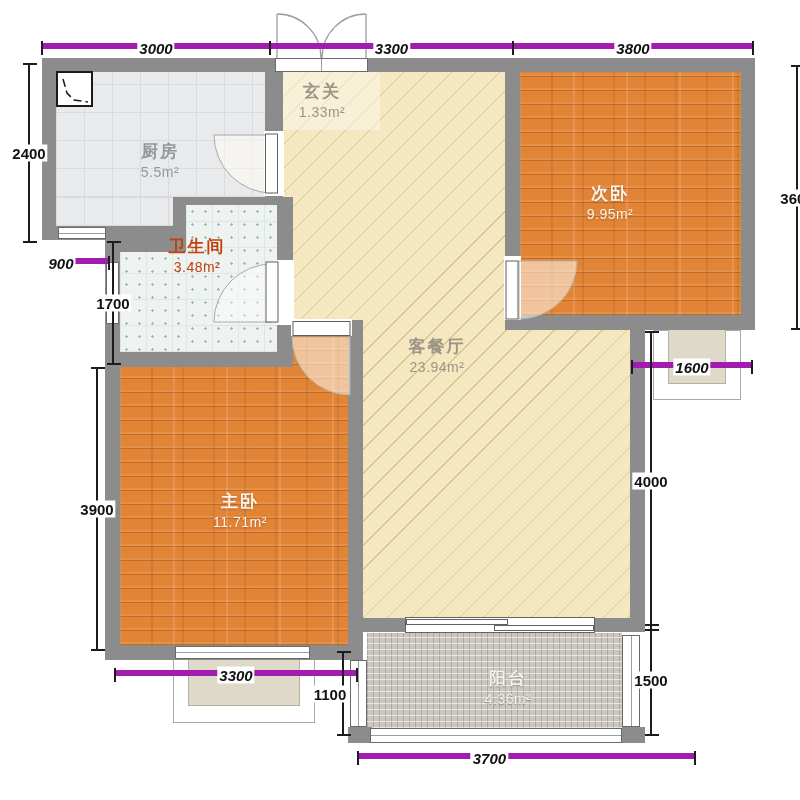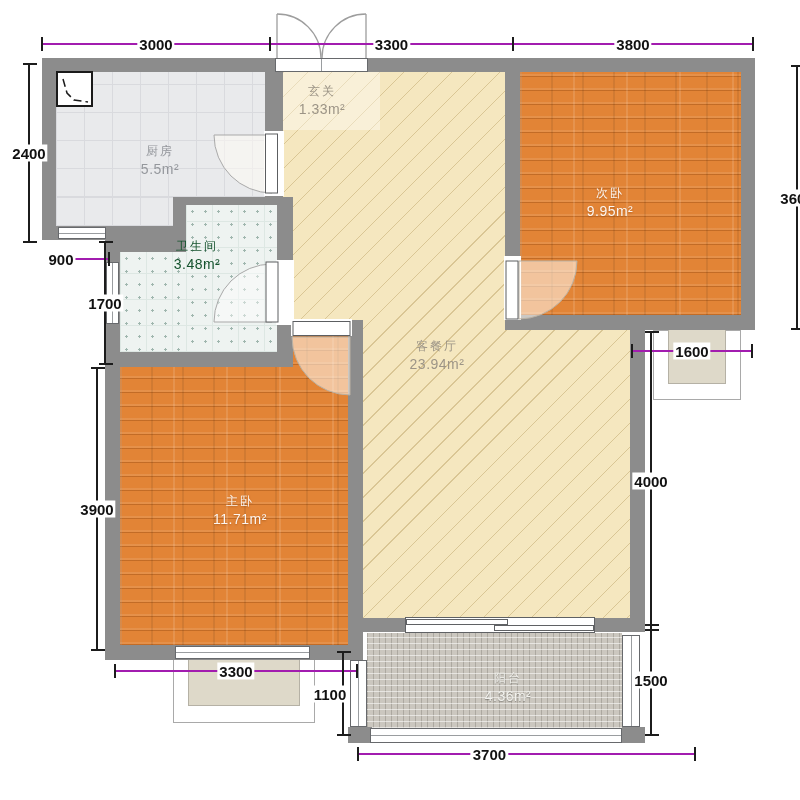--- a/index.html
+++ b/index.html
@@ -36,30 +36,30 @@
          background-size:1px 100%;background-position:center;}
   .opening{position:absolute;background:#fff;}
   
   .bay-outer{position:absolute;background:#fff;border:1px solid #a9a9a9;box-sizing:border-box;}
   .bay-inner{position:absolute;background:#ded9c9;border:1px solid #b5b1a5;box-sizing:border-box;}
   
   .slider{position:absolute;background:#fff;border:1px solid #5f6164;box-sizing:border-box;}
   .slider .p{position:absolute;border:1px solid #5f6164;background:#fff;box-sizing:border-box;}
   
   .room-label{position:absolute;transform:translate(-50%,-50%);text-align:center;line-height:1.3;white-space:nowrap;}
-  .rl-name{font-size:12px;letter-spacing:2px;}
+  .rl-name{font-size:17px;letter-spacing:2px;font-weight:bold;}
   .rl-area{font-size:14px;letter-spacing:0.5px;}
   .lab-gray{color:#94979c;}
-  .lab-bath{color:#14532d;}
+  .lab-bath{color:#c2410c;}
   .lab-tan{color:#9c9486;}
   .lab-white{color:rgba(255,255,255,0.93);text-shadow:0 1px 2px rgba(130,60,10,0.45);}
   .lab-balc{color:#f2f2ee;text-shadow:0 1px 1px rgba(90,88,82,0.55);}
   
   .dim{position:absolute;}
-  .dim-h{height:0;border-top:2px solid #a21caf;}
+  .dim-h{height:0;border-top:6px solid #a21caf;font-style:italic;}
   .dim-h::before,.dim-h::after{content:"";position:absolute;top:-8px;width:2px;height:14px;background:#1c1c1c;}
   .dim-h::before{left:-1px;} .dim-h::after{right:-1px;}
   .dim-v{width:0;border-left:2px solid #1c1c1c;}
   .dim-v::before,.dim-v::after{content:"";position:absolute;left:-7px;width:14px;height:2px;background:#1c1c1c;}
   .dim-v::before{top:-1px;} .dim-v::after{bottom:-1px;}
   .dim-label{position:absolute;background:#fff;padding:0 2px;font-size:15px;font-weight:bold;color:#111;white-space:nowrap;}
   .dim-h>.dim-label{left:50%;top:-1px;transform:translate(-50%,-50%);}
   .dim-v>.dim-label{top:50%;left:-1px;transform:translate(-50%,-50%);}
   svg{position:absolute;left:0;top:0;}
 </style>
@@ -195,31 +195,31 @@
   <div class="dim dim-h" style="left:513px;top:43px;width:240px;">
     <span class="dim-label">3800</span>
     </div>
 
   <div class="dim dim-v" style="left:28px;top:64px;height:178px;">
     <span class="dim-label">2400</span>
     </div>
   <div class="dim dim-h" style="left:49px;top:258px;width:60px;">
     <span class="dim-label" style="left:20%;">900</span>
     </div>
-  <div class="dim dim-v" style="left:104px;top:242px;height:122px;">
+  <div class="dim dim-v" style="left:112px;top:242px;height:122px;">
     <span class="dim-label">1700</span>
     </div>
   <div class="dim dim-v" style="left:96px;top:368px;height:282px;">
     <span class="dim-label">3900</span>
     </div>
 
   <div class="dim dim-v" style="left:796px;top:66px;height:263px;">
     <span class="dim-label">3600</span>
     </div>
-  <div class="dim dim-h" style="left:632px;top:350px;width:120px;">
+  <div class="dim dim-h" style="left:632px;top:362px;width:120px;">
     <span class="dim-label">1600</span>
     </div>
   <div class="dim dim-v" style="left:650px;top:332px;height:298px;">
     <span class="dim-label">4000</span>
     </div>
   <div class="dim dim-v" style="left:650px;top:625px;height:110px;">
     <span class="dim-label">1500</span>
     </div>
 
   <div class="dim dim-h" style="left:115px;top:670px;width:242px;">

